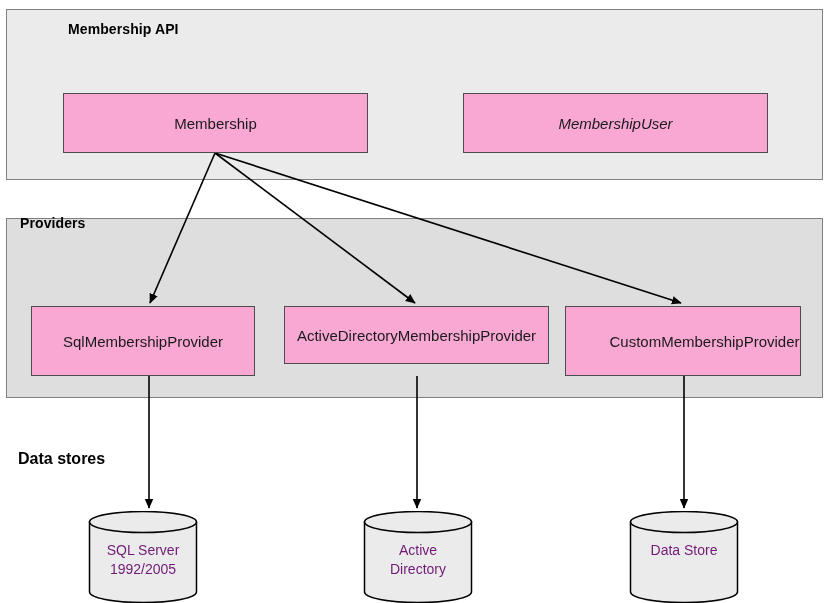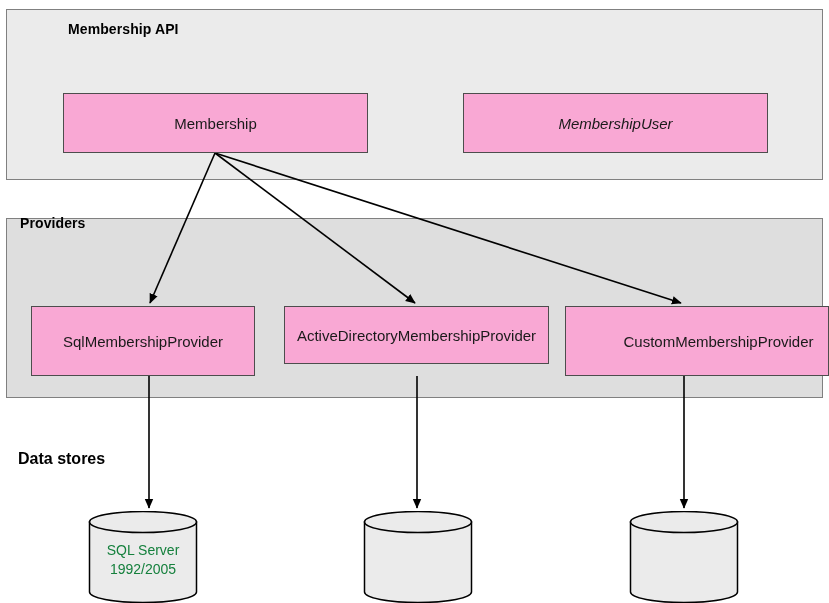--- a/index.html
+++ b/index.html
@@ -65,39 +65,39 @@
     align-items: center;
     justify-content: center;
     font-size: 15px;
     color: #1a1a1a;
     white-space: nowrap;
   }
   #node-membership      { left: 63px;  top: 93px;  width: 305px; height: 60px; }
   #node-membershipuser  { left: 463px; top: 93px;  width: 305px; height: 60px; font-style: italic; }
   #node-sql-provider    { left: 31px;  top: 306px; width: 224px; height: 70px; }
   #node-ad-provider     { left: 284px; top: 306px; width: 265px; height: 58px; }
-  #node-custom-provider { left: 565px; top: 306px; width: 264px; height: 70px; padding-left: 43px; }
+  #node-custom-provider { left: 565px; top: 306px; width: 236px; height: 70px; padding-left: 43px; }
 
   .cylinder {
     position: absolute;
     width: 110px;
     height: 92px;
   }
   #cyl-sql    { left: 88px;  top: 511px; }
   #cyl-ad     { left: 363px; top: 511px; }
   #cyl-other  { left: 629px; top: 511px; }
   .cyl-label {
     position: absolute;
     left: 0;
     top: 30px;
     width: 110px;
     text-align: center;
     font-size: 14px;
     line-height: 19px;
-    color: #15803d;
+    color: #701a75;
     pointer-events: none;
   }
   .cyl-label span { display: block; }
 
   #edges {
     position: absolute;
     left: 0;
     top: 0;
     width: 829px;
     height: 603px;
@@ -149,24 +149,29 @@
       <span>SQL Server</span>
       <span>1992/2005</span>
     </div>
   </div>
 
   <div class="cylinder" id="cyl-ad">
     <svg width="110" height="92" viewBox="0 0 110 92" xmlns="http://www.w3.org/2000/svg">
       <path d="M 1.5 11 L 1.5 81 A 53.5 10.5 0 0 0 108.5 81 L 108.5 11 Z" fill="#ebebeb" stroke="#000000" stroke-width="1.5"></path>
       <ellipse cx="55" cy="11" rx="53.5" ry="10.5" fill="#ebebeb" stroke="#000000" stroke-width="1.5"></ellipse>
     </svg>
+    <div class="cyl-label">
+      <span>Active</span>
+      <span>Directory</span>
+    </div>
   </div>
 
   <div class="cylinder" id="cyl-other">
     <svg width="110" height="92" viewBox="0 0 110 92" xmlns="http://www.w3.org/2000/svg">
       <path d="M 1.5 11 L 1.5 81 A 53.5 10.5 0 0 0 108.5 81 L 108.5 11 Z" fill="#ebebeb" stroke="#000000" stroke-width="1.5"></path>
       <ellipse cx="55" cy="11" rx="53.5" ry="10.5" fill="#ebebeb" stroke="#000000" stroke-width="1.5"></ellipse>
     </svg>
     <div class="cyl-label">
+      <span>Data Store</span>
     </div>
   </div>
 
 </div>
 
 </body></html>

